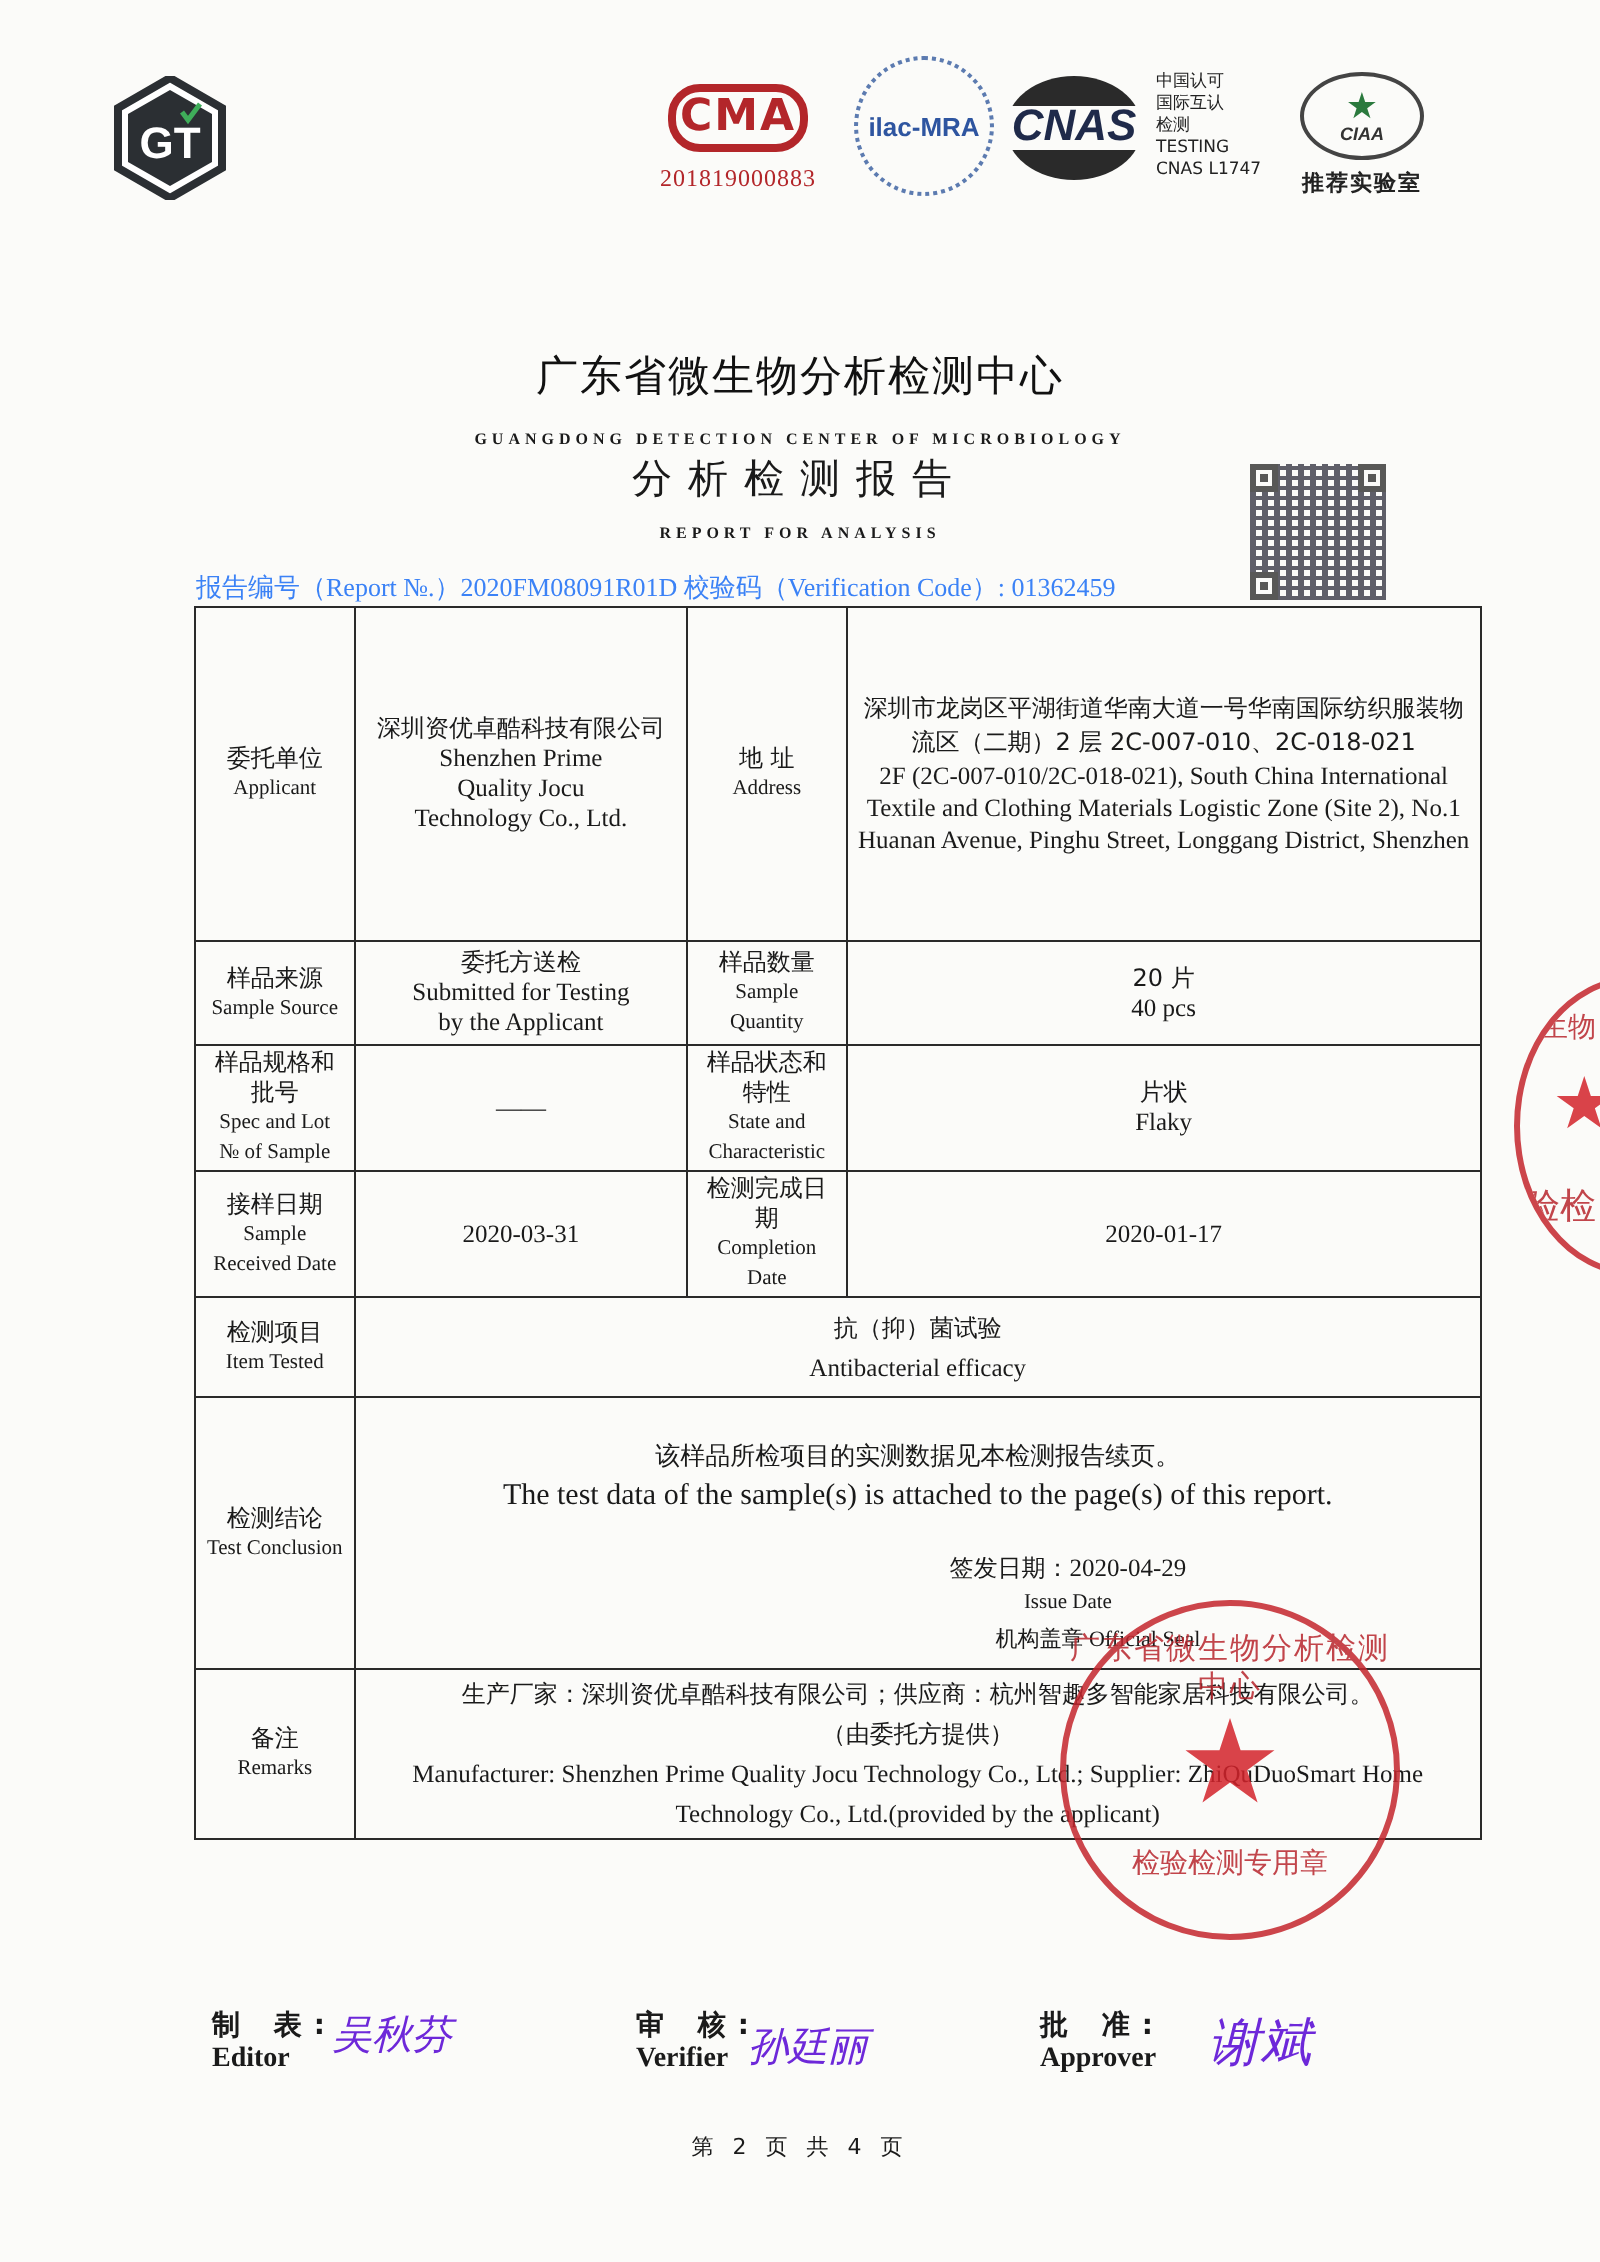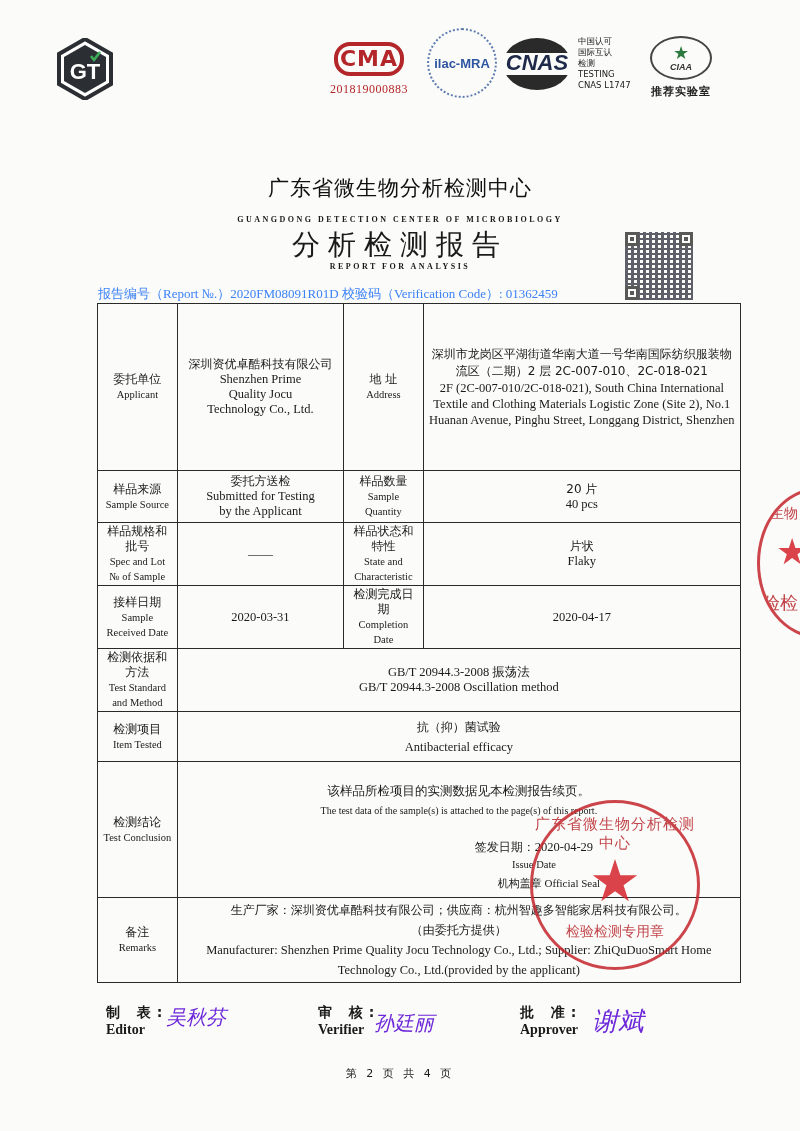--- a/index.html
+++ b/index.html
@@ -27,21 +27,21 @@
 
   .ciaa { position: absolute; left: 650px; top: 36px; text-align: center; }
   .ciaa-ring { width: 62px; height: 44px; border: 2px solid #444; border-radius: 50%; margin: 0 auto; display: flex; flex-direction: column; align-items: center; justify-content: center; }
   .ciaa-star { width: 22px; height: 18px; font-size: 18px; line-height: 18px; color: #2b7a3e; }
   .ciaa-lbl { font-family: "Liberation Sans", sans-serif; font-weight: bold; font-style: italic; font-size: 9px; color: #333; }
   .ciaa-cn { font-family: "DejaVu Sans", sans-serif; font-size: 11px; font-weight: bold; margin-top: 4px; color: #222; letter-spacing: 1px; }
 
   
   .title-cn { position: absolute; left: 0; right: 0; top: 174px; text-align: center; font-family: "DejaVu Sans", sans-serif; font-size: 21px; letter-spacing: 1px; color: #111; }
   .title-en { position: absolute; left: 0; right: 0; top: 215px; text-align: center; font-size: 8px; letter-spacing: 2.5px; font-weight: bold; }
-  .subtitle-cn { position: absolute; left: 0; right: 0; top: 226px; text-align: center; font-family: Liberation Sans, sans-serif; font-size: 28px; letter-spacing: 8px; }
+  .subtitle-cn { position: absolute; left: 0; right: 0; top: 226px; text-align: center; font-family: Liberation Sans, sans-serif; font-size: 20px; letter-spacing: 8px; }
   .subtitle-en { position: absolute; left: 0; right: 0; top: 262px; text-align: center; font-size: 8px; letter-spacing: 2.5px; font-weight: bold; }
 
   .qr { position: absolute; left: 625px; top: 232px; width: 68px; height: 68px; background:
       repeating-linear-gradient(90deg, #2b2b3a 0 3px, transparent 3px 6px),
       repeating-linear-gradient(0deg, #2b2b3a 0 2px, transparent 2px 5px);
       opacity: 0.75; }
   .qr-corner { position: absolute; width: 14px; height: 14px; border: 3px solid #222; background: #fbfbf9; }
   .qr-corner::after { content: ""; position: absolute; left: 2px; top: 2px; width: 4px; height: 4px; background: #222; }
 
   .report-line { position: absolute; left: 98px; top: 285px; font-size: 13px; white-space: nowrap; color: #3b82f6; }
@@ -195,51 +195,41 @@
       <div class="lbl-en">Sample Received Date</div>
     </td>
     <td>
       <div class="val">2020-03-31</div>
     </td>
     <td>
       <div class="lbl-cn cn-font">检测完成日期</div>
       <div class="lbl-en">Completion Date</div>
     </td>
     <td>
-      <div class="val">2020-04-17</div>
-    </td>
-  </tr>
-  <tr style="height:50px;">
-    <td>
-      <div class="lbl-cn cn-font">检测依据和方法</div>
-      <div class="lbl-en">Test Standard and Method</div>
-    </td>
-    <td colspan="3">
-      <div class="val">GB/T 20944.3-2008  振荡法</div>
-      <div class="val">GB/T 20944.3-2008 Oscillation method</div>
+      <div class="val">2020-01-17</div>
     </td>
   </tr>
   <tr style="height:50px;">
     <td>
       <div class="lbl-cn cn-font">检测项目</div>
       <div class="lbl-en">Item Tested</div>
     </td>
     <td colspan="3">
       <div class="cn-font" style="line-height:20px;">抗（抑）菌试验</div>
       <div class="val" style="line-height:20px;">Antibacterial efficacy</div>
     </td>
   </tr>
   <tr style="height:136px;">
     <td>
       <div class="lbl-cn cn-font">检测结论</div>
       <div class="lbl-en">Test Conclusion</div>
     </td>
     <td colspan="3" class="left" style="vertical-align:top; padding:18px 6px 0 6px; position:relative;">
       <div class="cn-font" style="font-size:12.5px; line-height:22px;">该样品所检项目的实测数据见本检测报告续页。</div>
-      <div class="val" style="font-size:10px; line-height:18px;">The test data of the sample(s) is attached to the page(s) of this report.</div>
+      <div class="val" style="font-size:15px; line-height:18px;">The test data of the sample(s) is attached to the page(s) of this report.</div>
       <div style="position:absolute; left:290px; top:78px;">
         <div><span class="cn-font">签发日期：</span><span class="val">2020-04-29</span></div>
         <div class="lbl-en" style="margin-top:2px;">Issue Date</div>
         <div class="val" style="margin-left:30px; margin-top:4px; font-size:11px;">机构盖章 Official Seal</div>
       </div>
     </td>
   </tr>
   <tr style="height:84px;">
     <td>
       <div class="lbl-cn cn-font">备注</div>
@@ -272,17 +262,17 @@
     <div class="scribble" style="left:60px;">吴秋芬</div>
   </div>
   <div class="sig" style="left:218px;">
     <div class="role-cn">审 核:</div>
     <div class="role-en">Verifier</div>
     <div class="scribble" style="left:56px; top:6px;">孙廷丽</div>
   </div>
   <div class="sig" style="left:420px;">
     <div class="role-cn">批 准:</div>
     <div class="role-en">Approver</div>
-    <div class="scribble" style="left:72px; font-size:26px;">谢斌</div>
+    <div class="scribble" style="left:84px; font-size:26px;">谢斌</div>
   </div>
 </div>
 
 <div class="footer">第 2 页 共 4 页</div>
 
 </body></html>

